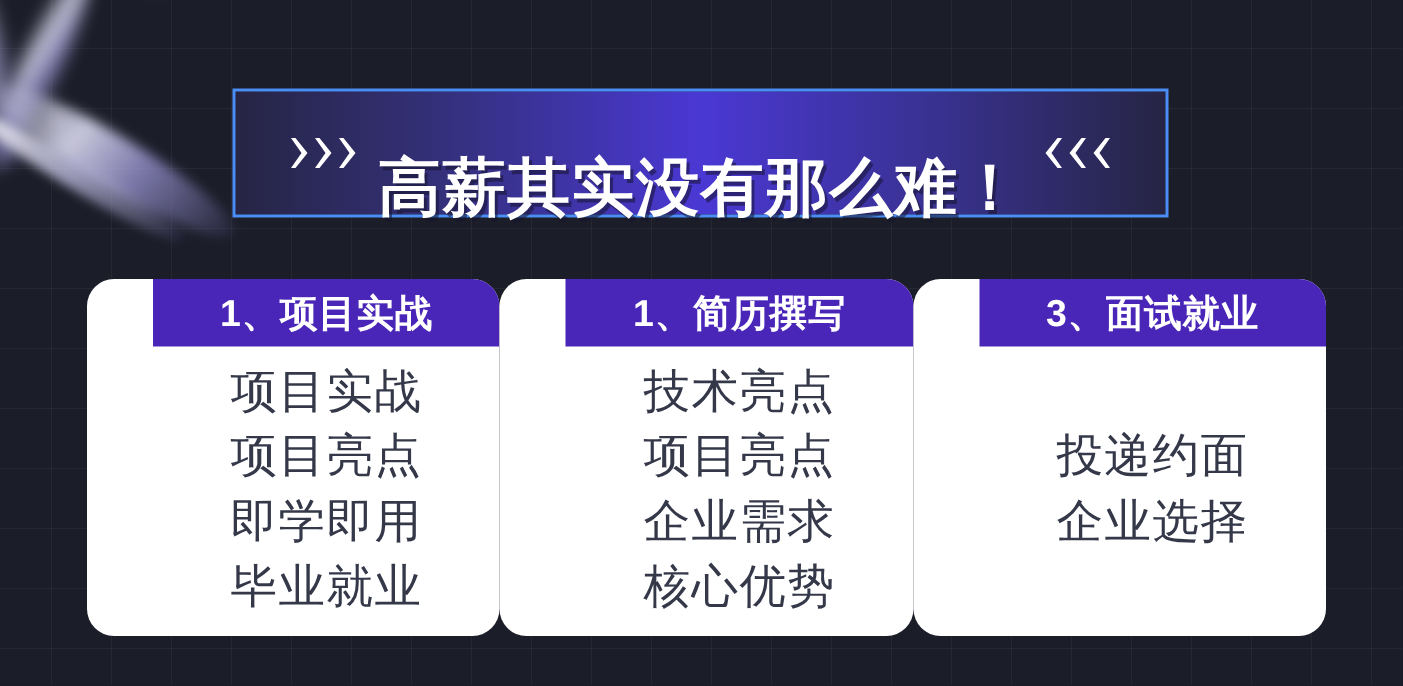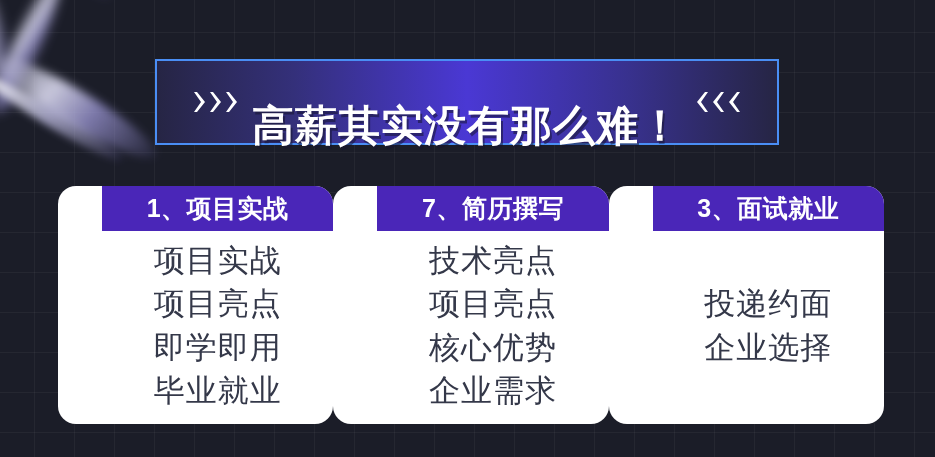--- a/index.html
+++ b/index.html
@@ -235,26 +235,26 @@
       <div class="card-header">1、项目实战</div>
       <div class="card-body">
         <div class="card-item">项目实战</div>
         <div class="card-item">项目亮点</div>
         <div class="card-item">即学即用</div>
         <div class="card-item">毕业就业</div>
       </div>
     </div>
 
     <div class="card">
-      <div class="card-header">7、简历撰写</div>
+      <div class="card-header">1、简历撰写</div>
       <div class="card-body">
         <div class="card-item">技术亮点</div>
         <div class="card-item">项目亮点</div>
+        <div class="card-item">企业需求</div>
         <div class="card-item">核心优势</div>
-        <div class="card-item">企业需求</div>
       </div>
     </div>
 
     <div class="card">
       <div class="card-header">3、面试就业</div>
       <div class="card-body">
         <div class="card-item">投递约面</div>
         <div class="card-item">企业选择</div>
       </div>
     </div>

